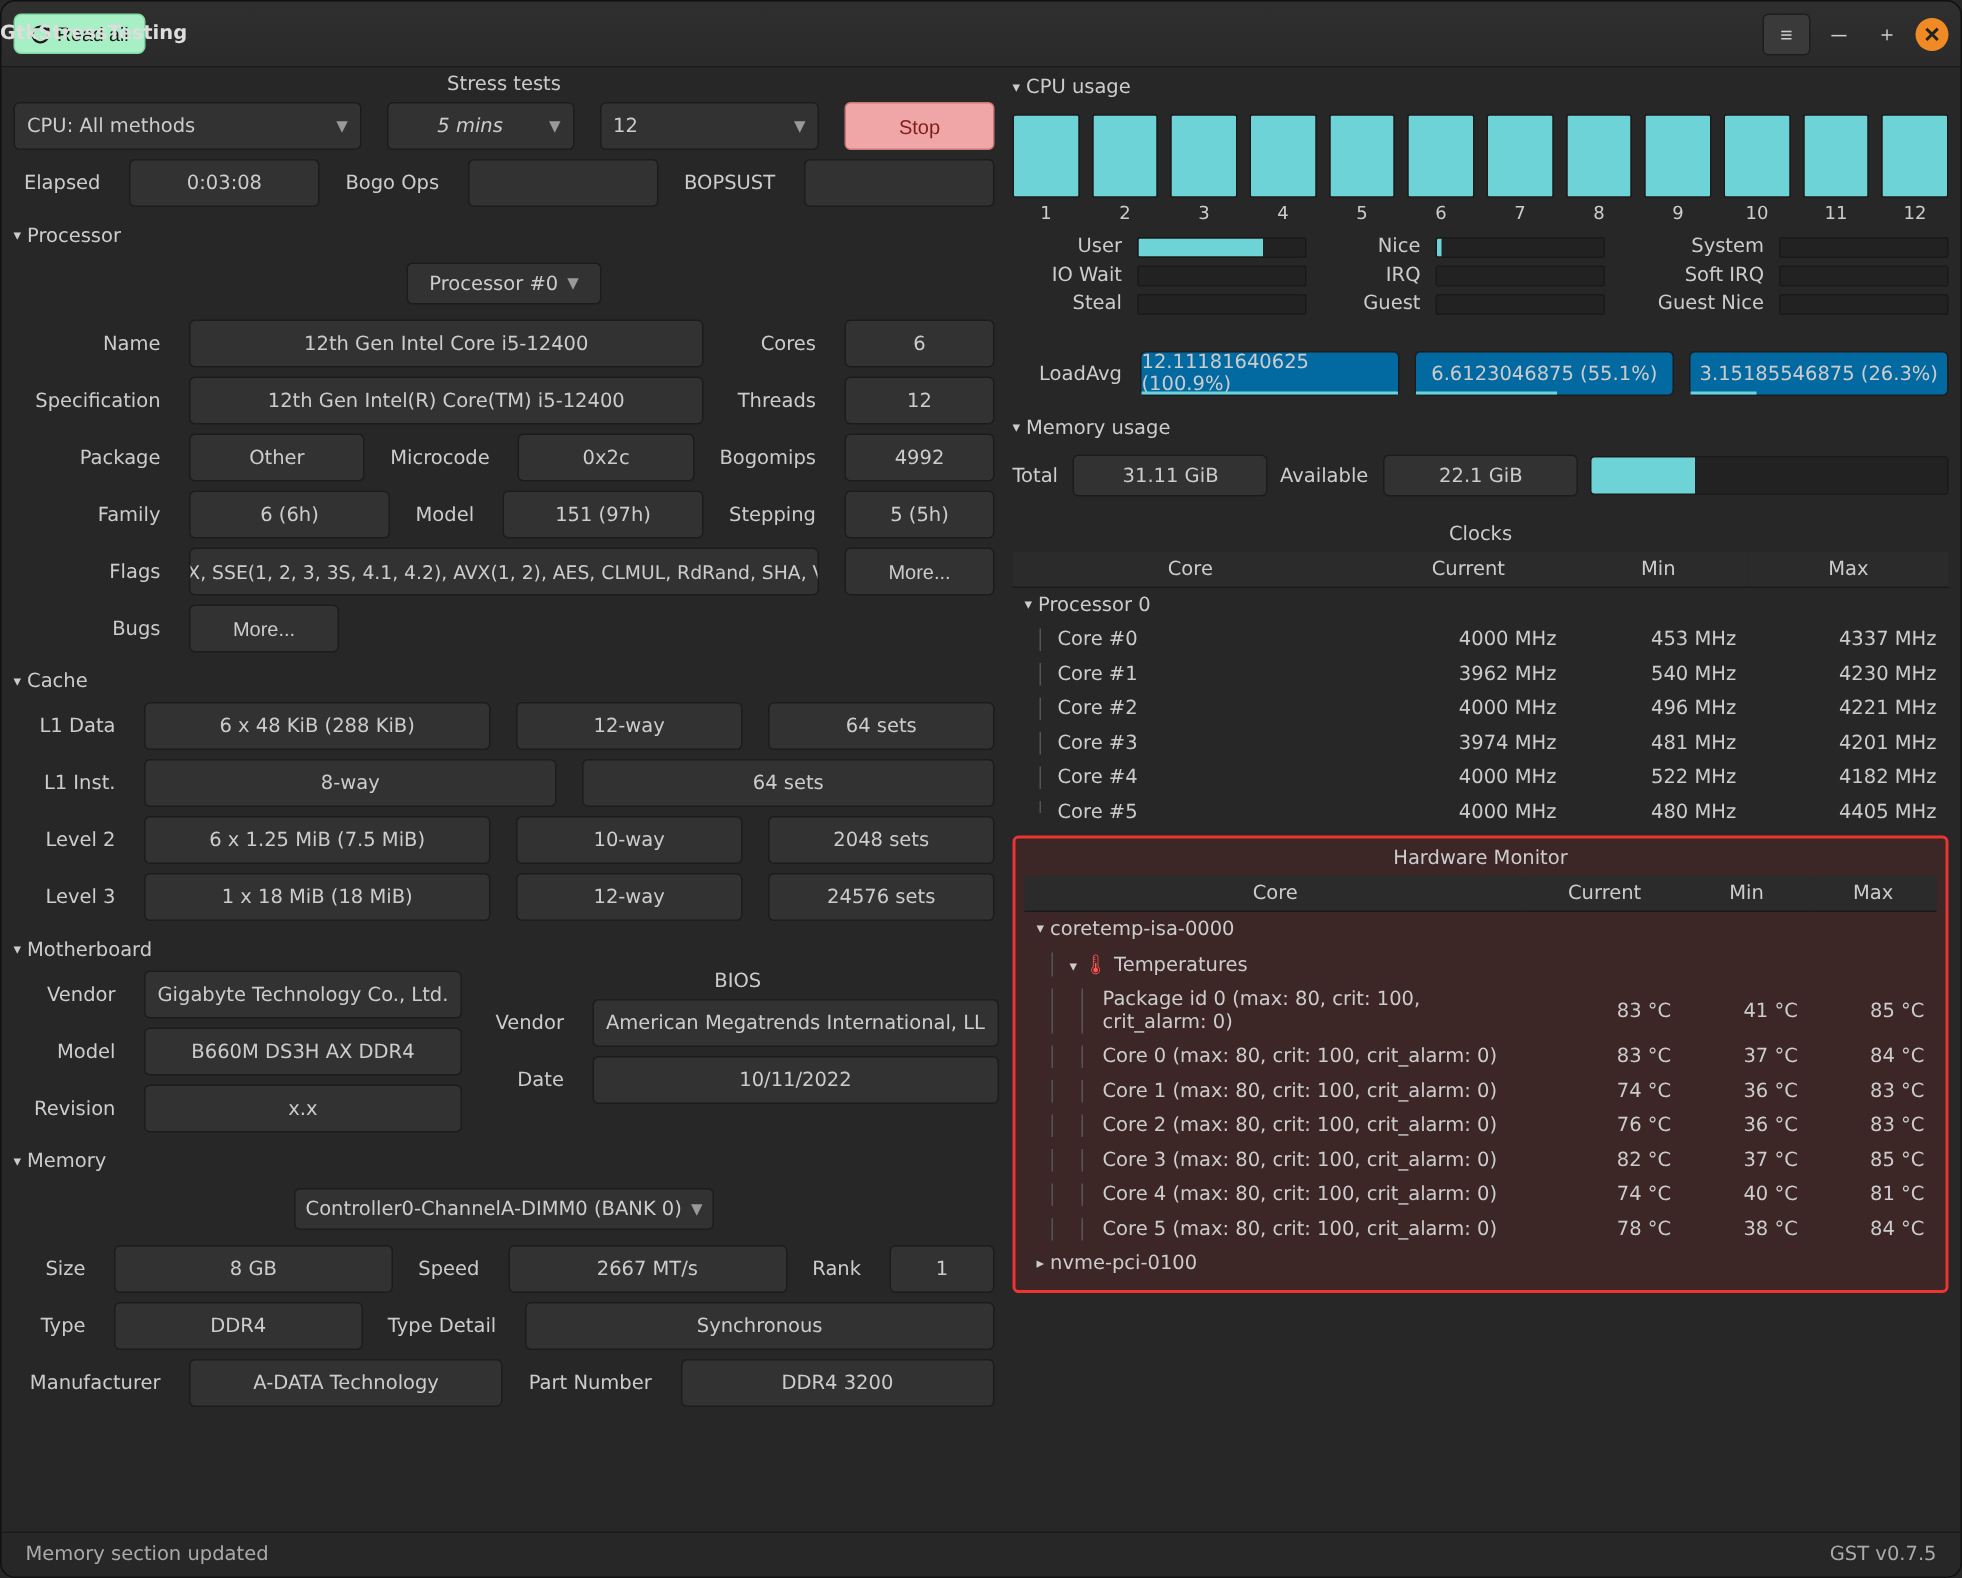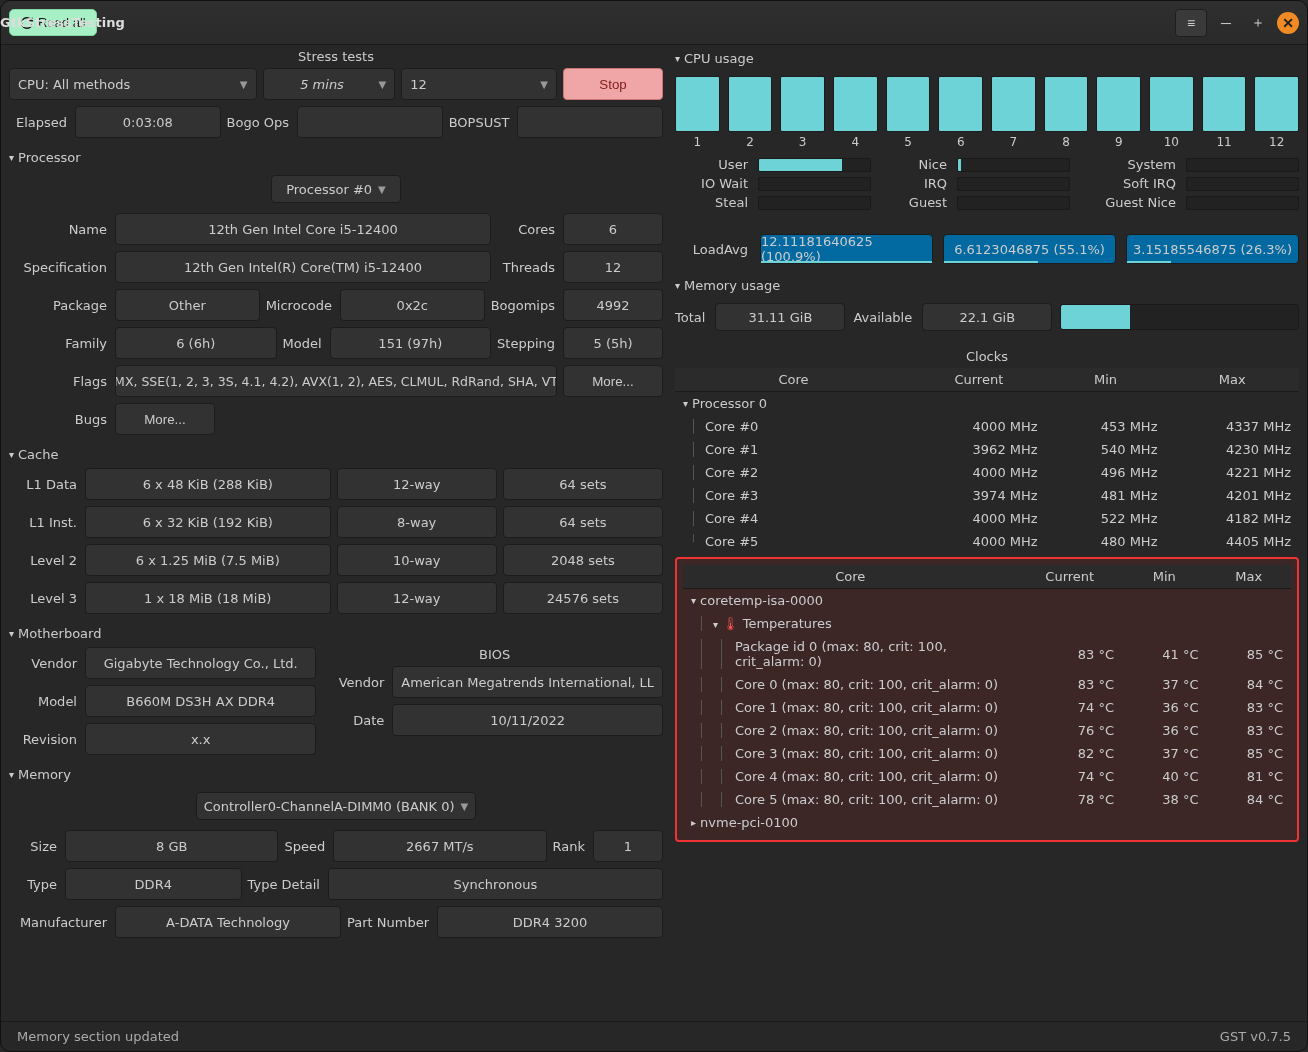--- a/index.html
+++ b/index.html
@@ -80,21 +80,21 @@
     padding: 6px 0 6px 0;
     color: #ccc;
     cursor: pointer;
   }
   .section-header .tri { margin-right: 4px; font-size: 10px; }
   .section-title-center {
     text-align: center;
     color: #ccc;
     padding: 4px 0;
   }
-  .row { display: flex; align-items: center; gap: 6px; margin-bottom: 6px; }
+  .row { display: flex; align-items: center; gap: 17px; margin-bottom: 6px; }
   .label {
     color: #ccc;
     text-align: right;
     padding-right: 2px;
     white-space: nowrap;
   }
   .valuebox, .dropdown {
     background: #323232;
     border: 1px solid #1c1c1c;
     border-radius: 4px;
@@ -352,21 +352,20 @@
       </div>
     <div id="cache-rows">
         <div class="row">
           <div class="label" style="width:70px;">L1 Data</div>
   <div class="valuebox" style="flex:1.6;">6 x 48 KiB (288 KiB)</div>
   <div class="valuebox" style="flex:1;">12-way</div>
   <div class="valuebox" style="flex:1;">64 sets</div>
         </div>
         <div class="row">
           <div class="label" style="width:70px;">L1 Inst.</div>
-  <div class="valuebox" style="flex:1.6;">6 x 32 KiB (192 KiB)</div>
   <div class="valuebox" style="flex:1;">8-way</div>
   <div class="valuebox" style="flex:1;">64 sets</div>
         </div>
         <div class="row">
           <div class="label" style="width:70px;">Level 2</div>
   <div class="valuebox" style="flex:1.6;">6 x 1.25 MiB (7.5 MiB)</div>
   <div class="valuebox" style="flex:1;">10-way</div>
   <div class="valuebox" style="flex:1;">2048 sets</div>
         </div>
         <div class="row">
@@ -645,20 +644,21 @@
               <div class="indent1 last">Core #5</div>
             </td>
     <td class="right">4000 MHz</td>
     <td class="right">480 MHz</td>
     <td class="right">4405 MHz</td>
           </tr>
         </tbody>
     </table>
 
     <div class="hw-panel">
+      <div class="hw-title">Hardware Monitor</div>
       <table class="tbl">
         <thead>
             <tr>
           <th style="width:55%;text-align:center;">Core</th>
           <th>Current</th>
           <th>Min</th>
           <th>Max</th>
         </tr>
           </thead>
         <tbody id="hw-body">

